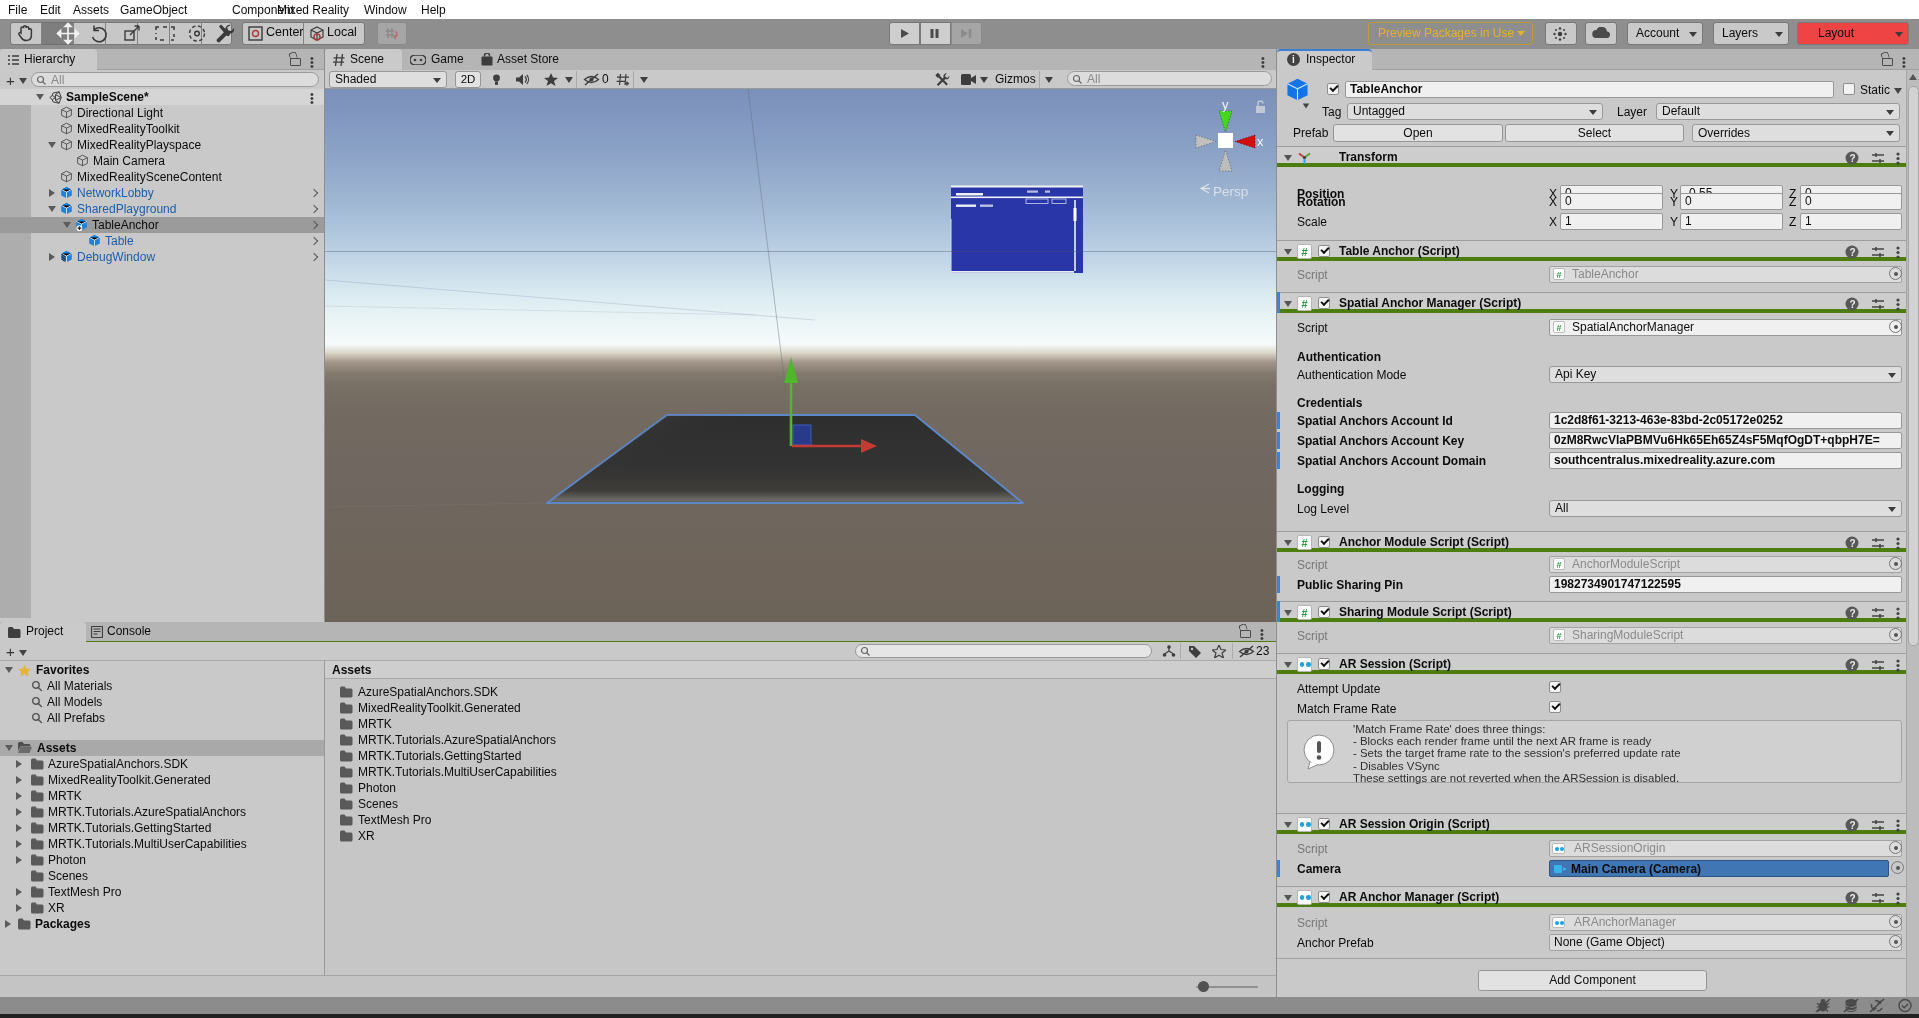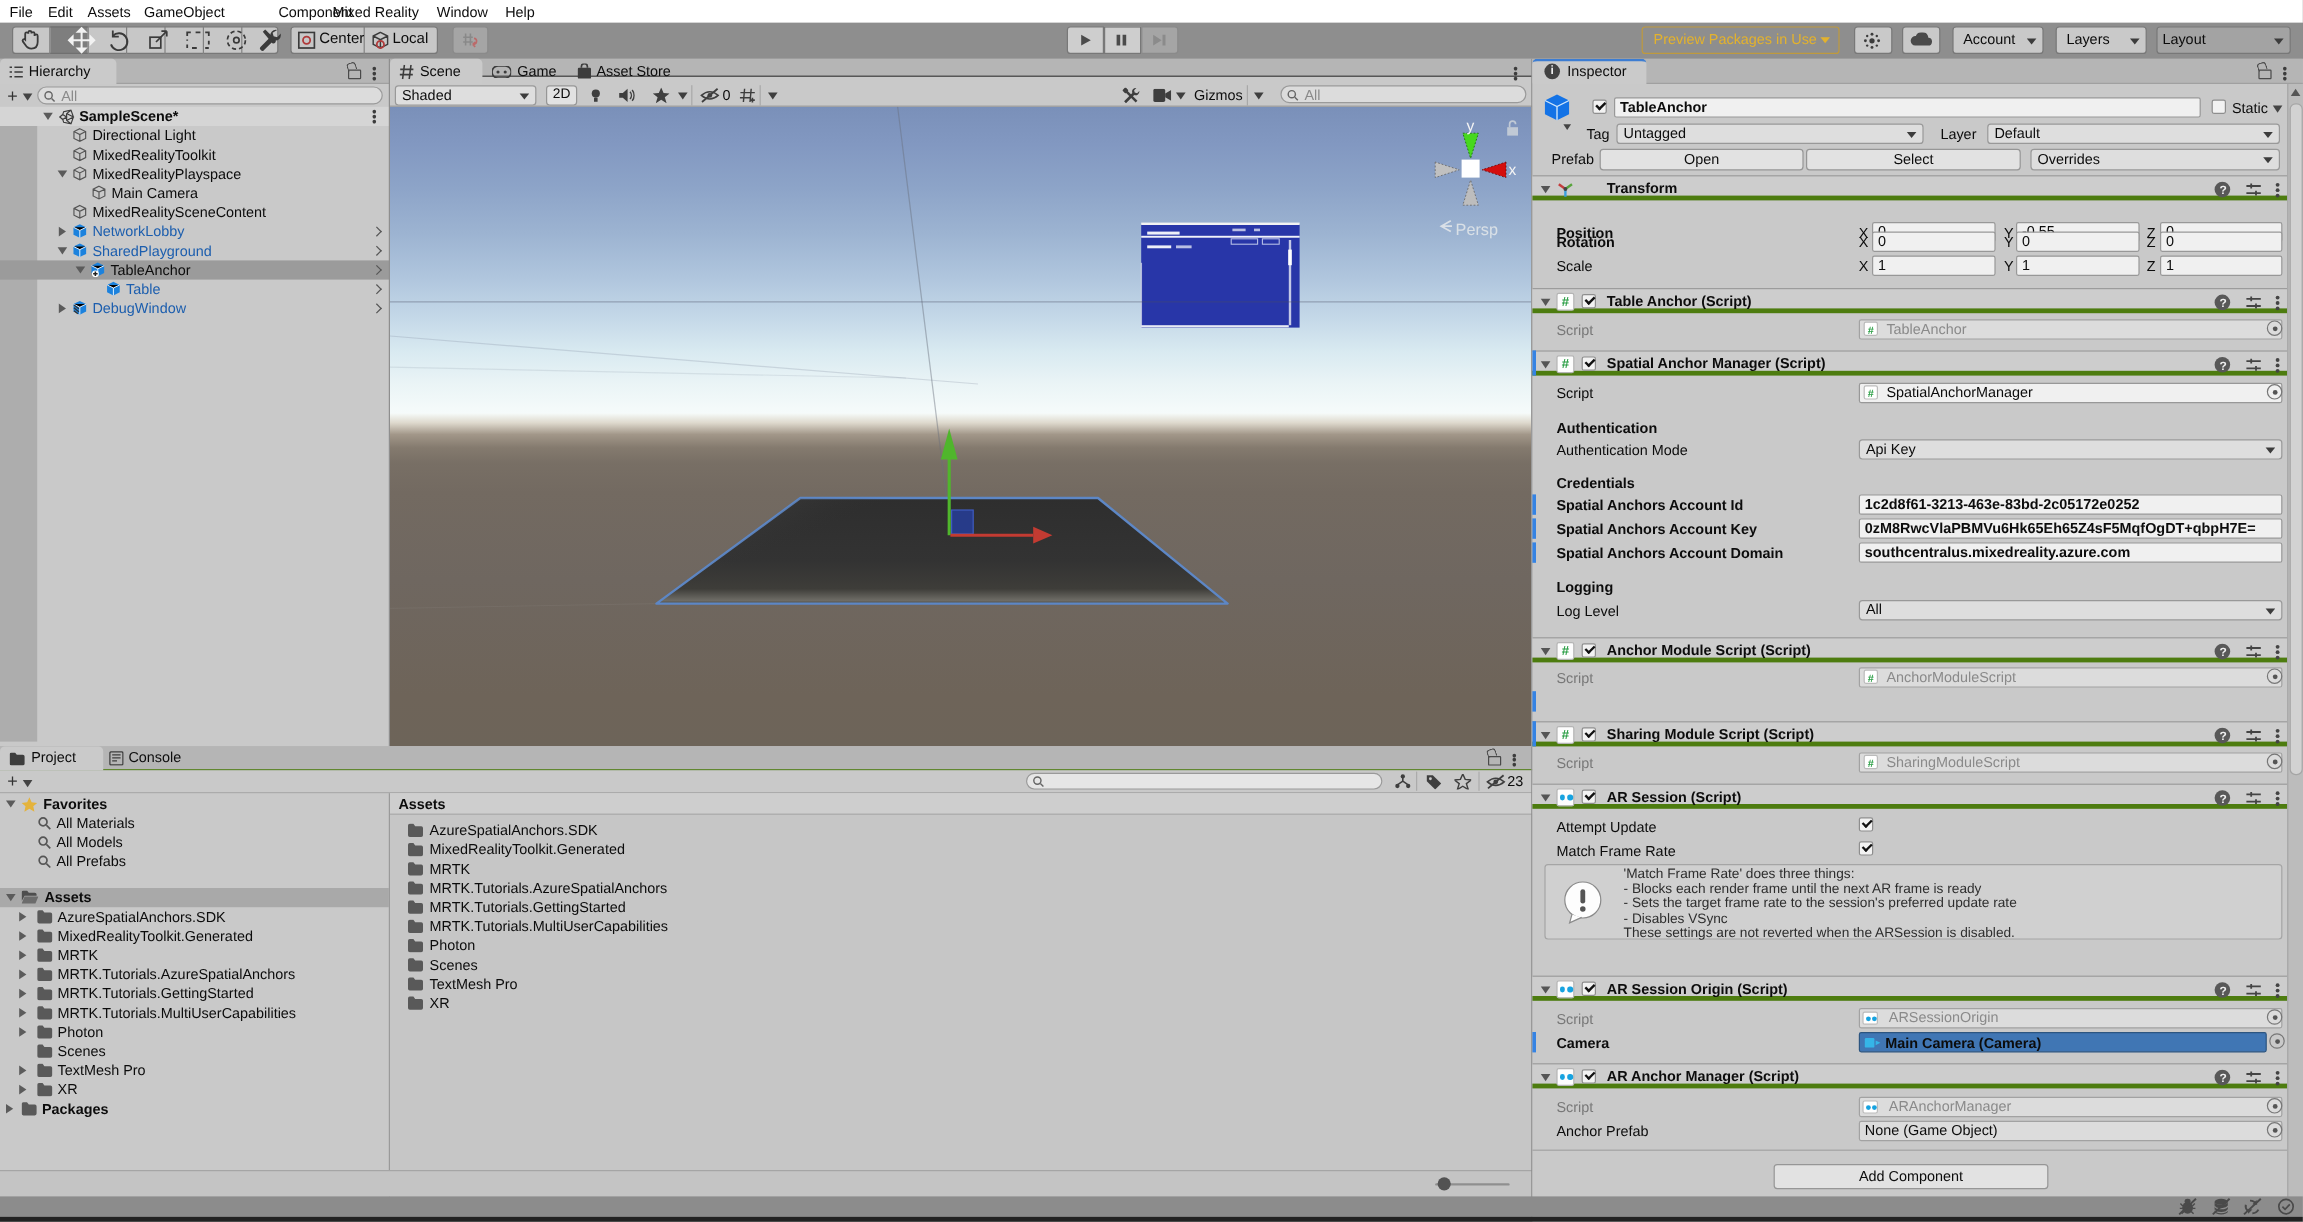--- a/index.html
+++ b/index.html
@@ -162,21 +162,21 @@
         <circle cx="4" cy="12" r="1"></circle>
         <circle cx="12" cy="12" r="1"></circle>
       </g>
   </svg>
   <div class="abs" style="left:1585px;top:3px;width:32px;height:23px;background:#c9c9c9;border:1px solid #787878;border-radius:3px;"></div>
   <svg class="abs" style="left:1591px;top:8px;" width="20" height="13" viewBox="0 0 20 13">
     <path d="M5 11 a4 4 0 0 1 .5 -8 a5.5 5.5 0 0 1 10.5 1.5 a3.2 3.2 0 0 1 -.5 6.5 Z" fill="#4a4a4a"></path>
   </svg>
   <div class="drop tall" style="left:1627px;top:3px;width:76px;height:23px;line-height:21px;background:#c9c9c9;border-color:#787878;padding-left:8px;">Account</div>
   <div class="drop tall" style="left:1713px;top:3px;width:76px;height:23px;line-height:21px;background:#c9c9c9;border-color:#787878;padding-left:8px;">Layers</div>
-  <div class="drop tall" style="left:1797px;top:3px;width:112px;height:23px;line-height:21px;background:#a3a3a3;border-color:#787878;padding-left:4px;">Layout</div>
+  <div class="drop tall" style="left:1797px;top:3px;width:112px;height:23px;line-height:21px;background:#ef4444;border-color:#787878;padding-left:20px;">Layout</div>
 </div>
 
 <div class="abs" style="left:0;top:49px;width:325px;height:573px;background:#c9c9c9;" id="hierarchy">
 
   <div class="abs" style="left:0;top:0;width:325px;height:21px;background:#b5b5b5;border-bottom:1px solid #a0a0a0;">
     <div class="tab" style="left:0;width:97px;"></div>
     <svg class="abs" style="left:7px;top:5px;" width="13" height="12" viewBox="0 0 13 12">
       <g stroke="#3c3c3c" stroke-width="1.3" fill="none">
           <path d="M1 2 h2 M5 2 h7 M1 6 h2 M5 6 h7 M1 10 h2 M5 10 h7"></path>
         </g>
@@ -286,21 +286,21 @@
         <path d="M2 5 l5 4 M2 8 l5 4 M2 11 l4 3" stroke="#333" stroke-width="1.3"></path>
       </svg>
     <div class="abs blue" style="left:77px;">DebugWindow</div>
     <div class="chev" style="left:311px;top:5px;"></div>
   </div>
   <div class="abs" style="left:324px;top:0;width:1px;height:573px;background:#8e8e8e;"></div>
 </div>
 
 <div class="abs" style="left:325px;top:49px;width:952px;height:573px;background:#c9c9c9;" id="scene">
 
-  <div class="abs" style="left:0;top:0;width:952px;height:15px;background:#b5b5b5;border-bottom:1px solid #404040;">
+  <div class="abs" style="left:0;top:0;width:952px;height:38px;background:#b5b5b5;border-bottom:1px solid #404040;">
     <div class="tab" style="left:0;width:77px;"></div>
     <svg class="abs" style="left:8px;top:5px;" width="12" height="12" viewBox="0 0 12 12">
         <g stroke="#3c3c3c" stroke-width="1.3" fill="none">
           <path d="M4 0 L2.5 12 M9.5 0 L8 12 M0.5 3.8 h11 M0 8.2 h11"></path>
         </g>
       </svg>
     <div class="abs" style="left:25px;top:3px;">Scene</div>
     <svg class="abs" style="left:85px;top:6px;" width="16" height="10" viewBox="0 0 16 10">
         <rect x="0" y="0" width="16" height="10" rx="5" fill="none" stroke="#3c3c3c" stroke-width="1.4"></rect>
         <circle cx="5" cy="5" r="1.3" fill="#3c3c3c"></circle>
@@ -863,20 +863,24 @@
         </g>
       </svg>
   </div>
   <div class="abs" style="left:0;top:507px;height:17px;width:629px;">
     <div class="lbl grey" style="top:2px;">Script</div>
     <div class="dfield" style="left:272px;top:0;width:353px;color:#8a8a8a;padding-left:22px;">AnchorModuleScript</div>
     <div class="abs" style="left:276px;top:2px;width:12px;height:12px;background:#fff;border:1px solid #bbb;border-radius:2px;color:#2a9e44;font-size:9px;font-weight:bold;text-align:center;line-height:12px;">#</div>
     <div class="obtn" style="left:612px;top:1px;"></div>
   </div>
   <div class="bluebar" style="top:527px;height:17px;"></div>
+  <div class="abs" style="left:0;top:527px;height:17px;width:629px;">
+    <div class="lbl b" style="top:2px;">Public Sharing Pin</div>
+    <div class="field b" style="left:272px;top:0;width:353px;">1982734901747122595</div>
+  </div>
 
   <div class="ih" style="top:552px;">
       <div class="fold"></div>
       <div class="scripticon">#</div>
     <div class="cb on" style="left:41px;top:4px;"></div>
       <div class="t">Sharing Module Script (Script)</div>
     <svg class="hicons" viewBox="0 0 60 14">
         <circle cx="7" cy="7" r="6.5" fill="#585858"></circle>
         <text x="4.5" y="11" font-size="10" fill="#eee" font-weight="bold">?</text>
         <g stroke="#444" stroke-width="1.5">

